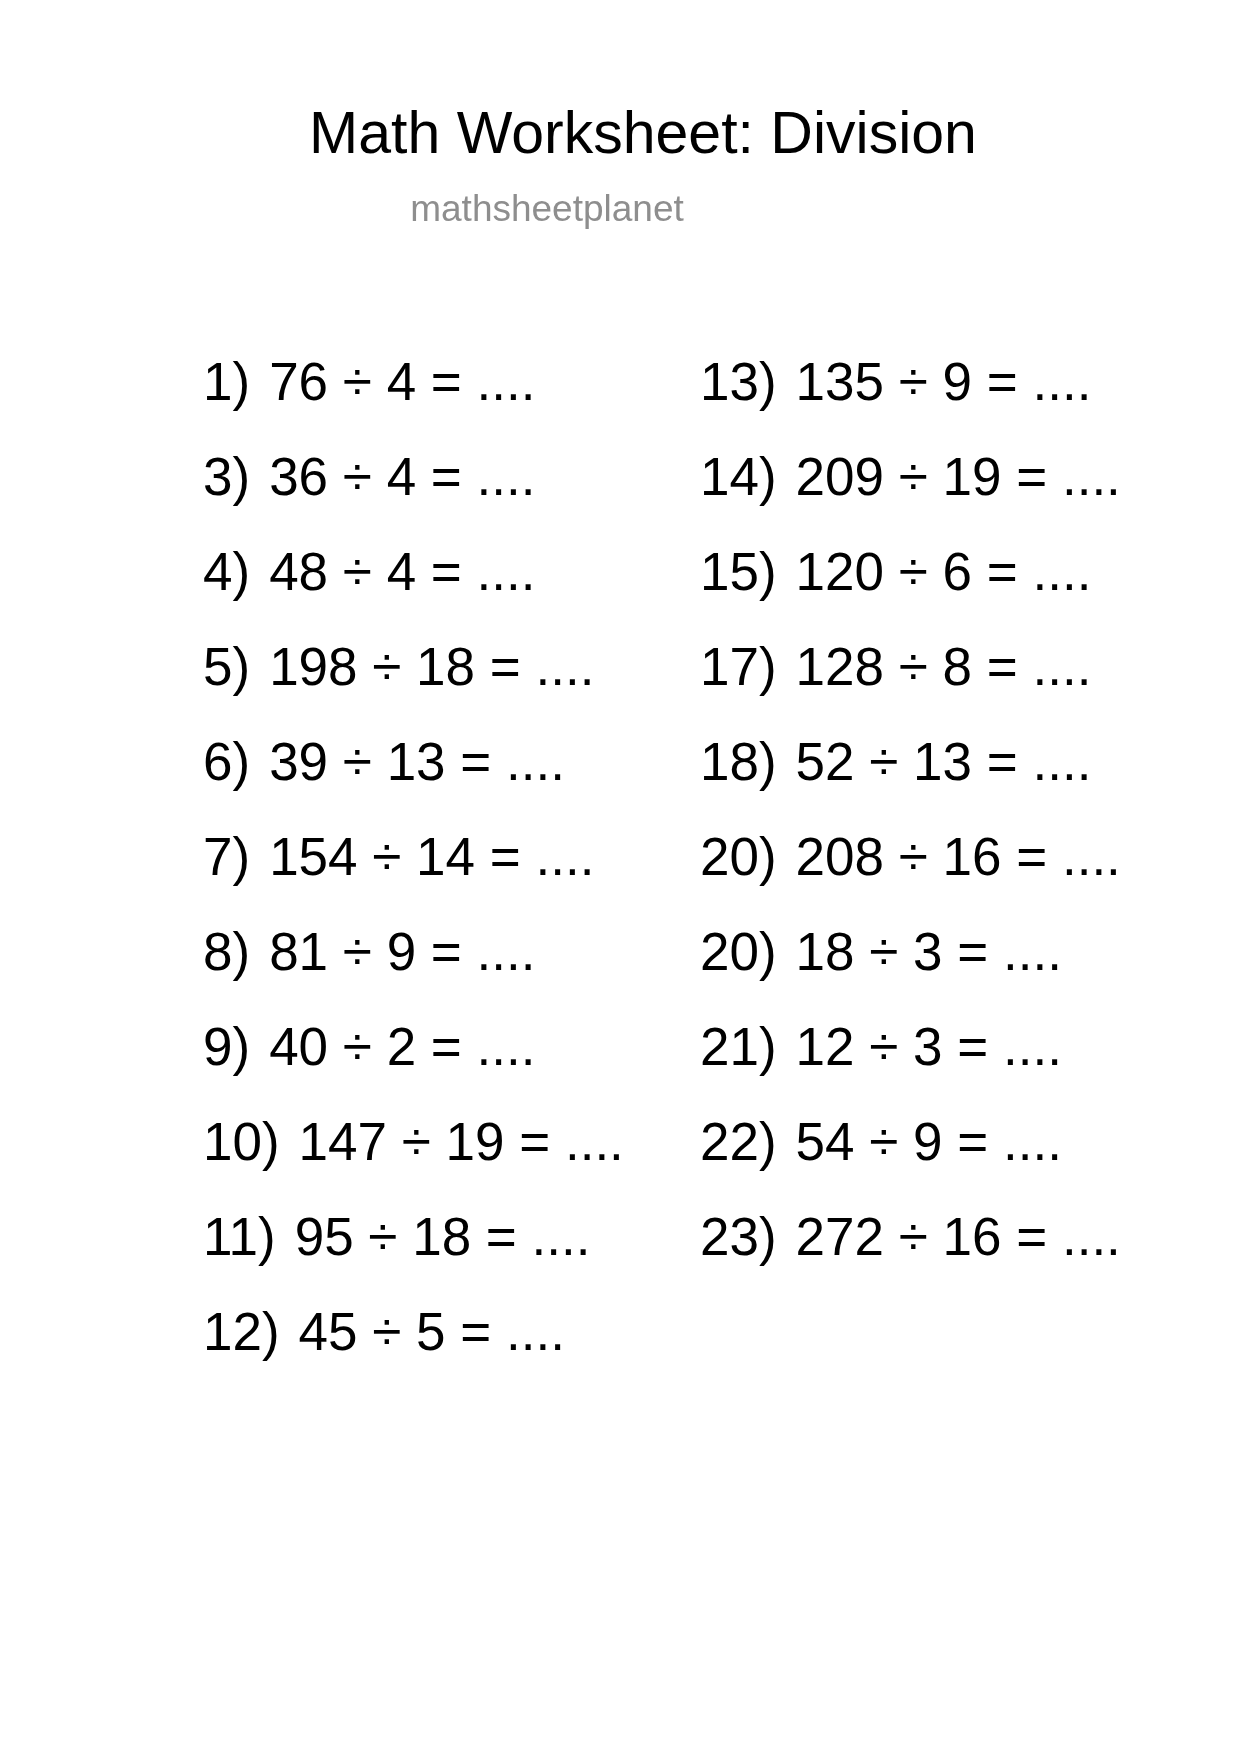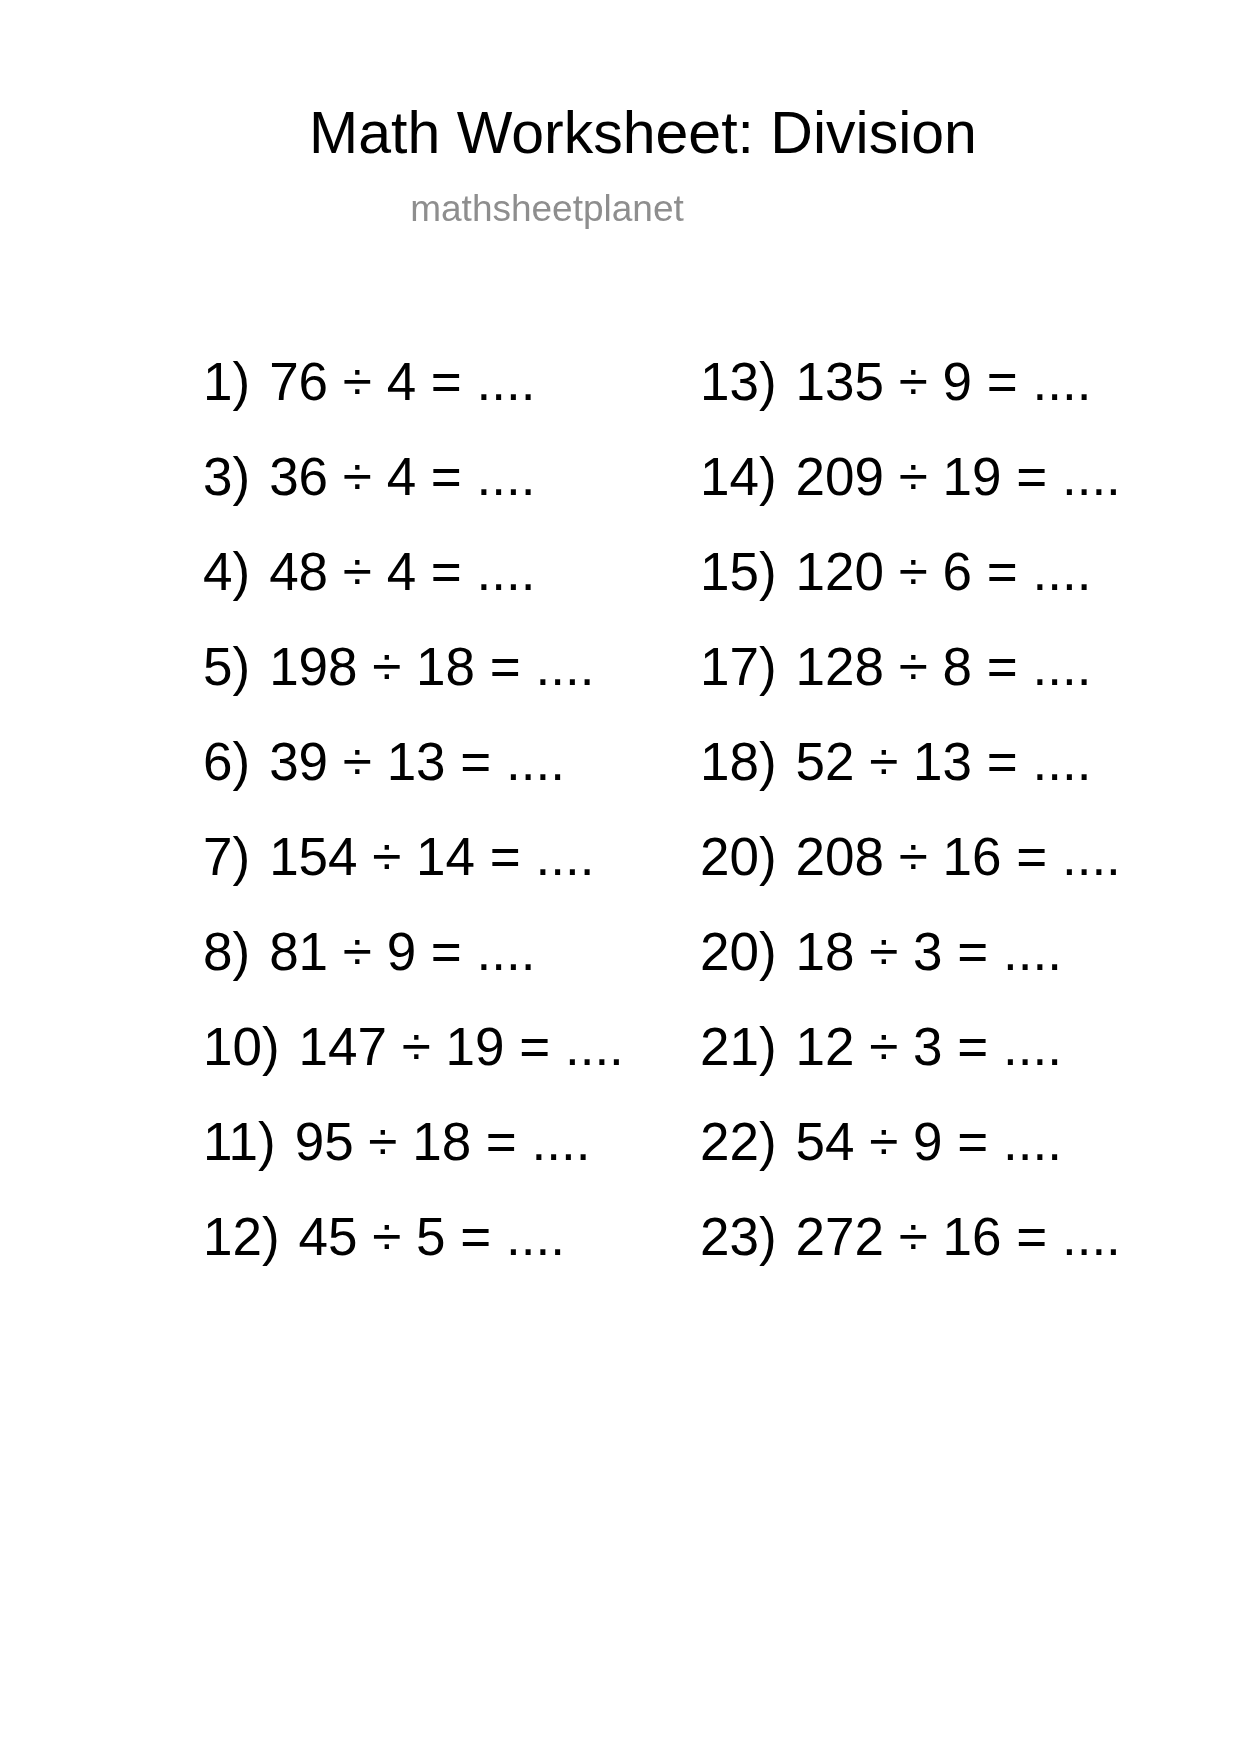--- a/index.html
+++ b/index.html
@@ -70,20 +70,21 @@
 <div class="subtitle" style="color: rgb(142, 142, 142);">mathsheetplanet</div>
 
 <div class="col col-left">
     <div class="problem"><span class="pnum">1)</span><span class="pexpr">76 ÷ 4 = ....</span></div>
     <div class="problem"><span class="pnum">3)</span><span class="pexpr">36 ÷ 4 = ....</span></div>
     <div class="problem"><span class="pnum">4)</span><span class="pexpr">48 ÷ 4 = ....</span></div>
     <div class="problem"><span class="pnum">5)</span><span class="pexpr">198 ÷ 18 = ....</span></div>
     <div class="problem"><span class="pnum">6)</span><span class="pexpr">39 ÷ 13 = ....</span></div>
     <div class="problem"><span class="pnum">7)</span><span class="pexpr">154 ÷ 14 = ....</span></div>
     <div class="problem"><span class="pnum">8)</span><span class="pexpr">81 ÷ 9 = ....</span></div>
+    <div class="problem"><span class="pnum">9)</span><span class="pexpr">40 ÷ 2 = ....</span></div>
     <div class="problem"><span class="pnum">10)</span><span class="pexpr">147 ÷ 19 = ....</span></div>
     <div class="problem"><span class="pnum">11)</span><span class="pexpr">95 ÷ 18 = ....</span></div>
     <div class="problem"><span class="pnum">12)</span><span class="pexpr">45 ÷ 5 = ....</span></div>
   </div>
 
 <div class="col col-right">
     <div class="problem"><span class="pnum">13)</span><span class="pexpr">135 ÷ 9 = ....</span></div>
     <div class="problem"><span class="pnum">14)</span><span class="pexpr">209 ÷ 19 = ....</span></div>
     <div class="problem"><span class="pnum">15)</span><span class="pexpr">120 ÷ 6 = ....</span></div>
     <div class="problem"><span class="pnum">17)</span><span class="pexpr">128 ÷ 8 = ....</span></div>

